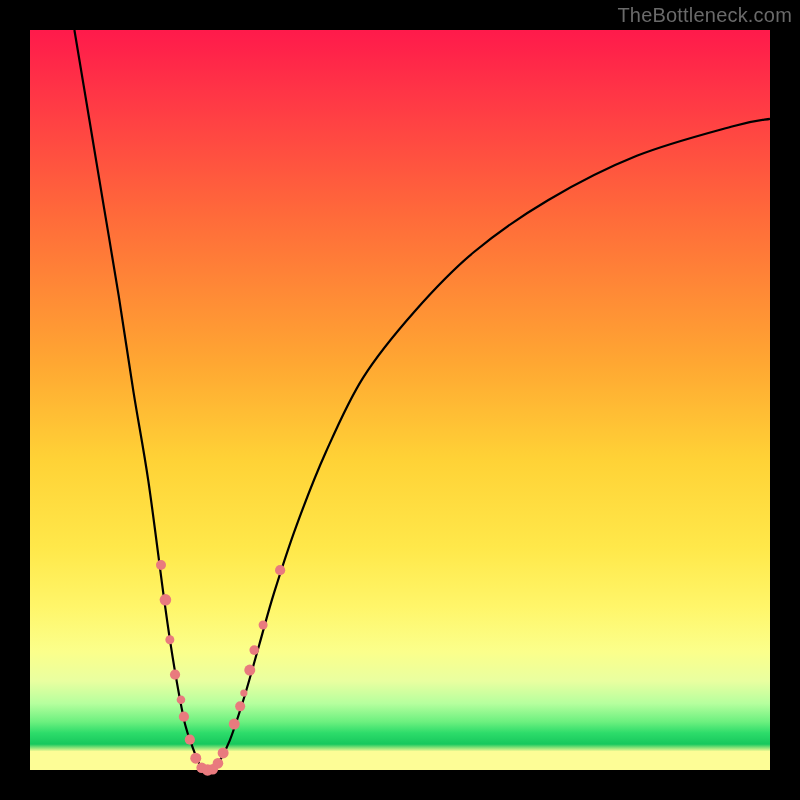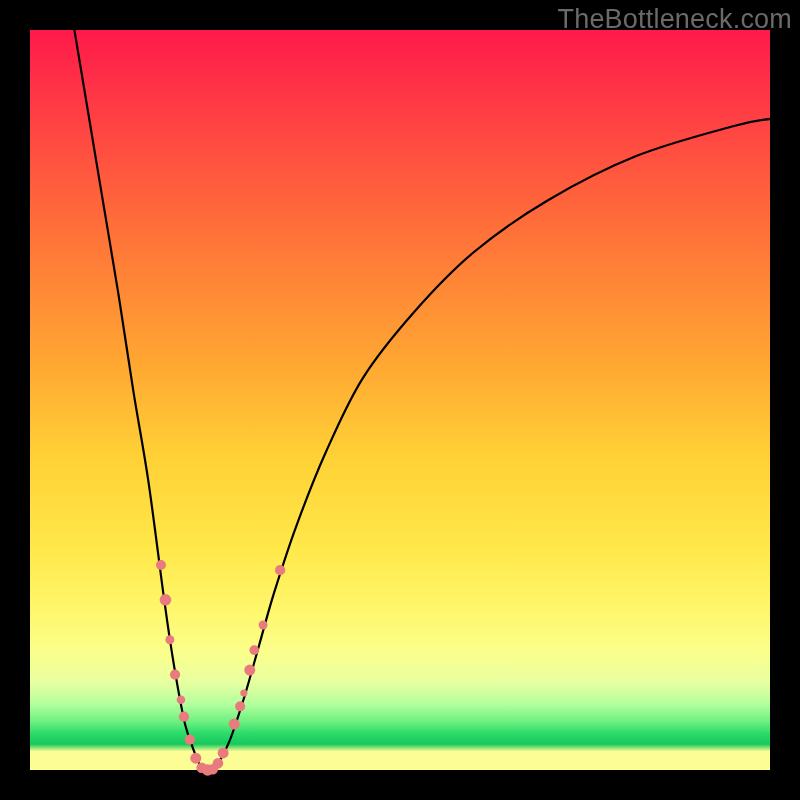--- a/index.html
+++ b/index.html
@@ -43,21 +43,21 @@
       #17c85d 96.5%,
       #fdfd96 97.5%,
       #fdfd96 100%
     );
   }
   .watermark {
     position: absolute;
     top: 4px;
     right: 8px;
     color: #6a6a6a;
-    font-size: 27px;
+    font-size: 20px;
     font-weight: 500;
     letter-spacing: 0.2px;
     user-select: none;
   }
   svg.curves {
     position: absolute;
     left: 0;
     top: 0;
     width: 740px;
     height: 740px;

